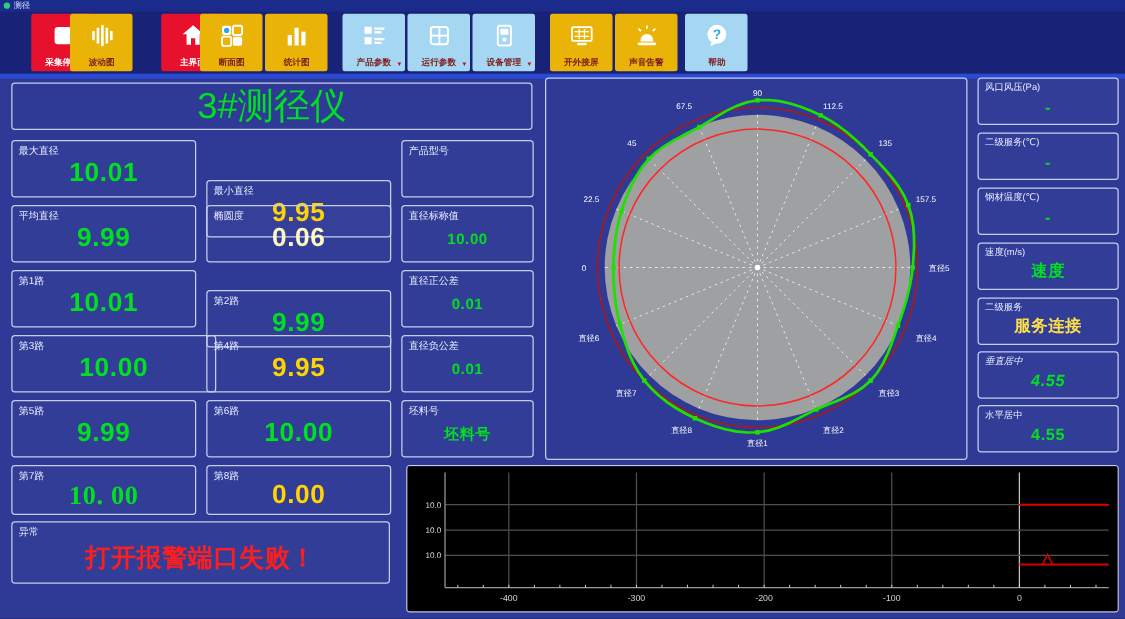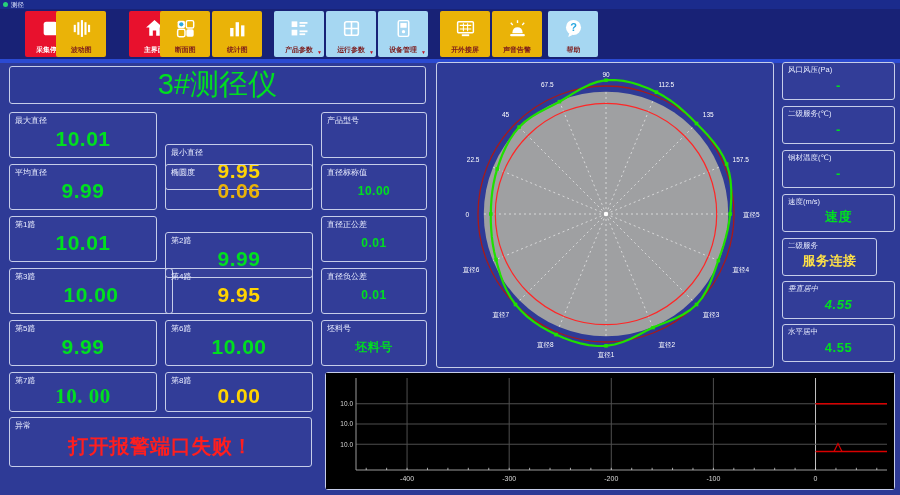--- a/index.html
+++ b/index.html
@@ -190,21 +190,21 @@
       </div>
       <div class="box" style="left: 321px; top: 112px; width: 106px; height: 46px;">
         <span class="bl">产品型号</span>
       </div>
       <div class="box" style="left: 9px; top: 164px; width: 148px; height: 46px;">
         <span class="bl">平均直径</span>
         <span class="bv" style="color: rgb(0, 223, 32); font-size: 21px;">9.99</span>
       </div>
       <div class="box" style="left: 165px; top: 164px; width: 148px; height: 46px;">
         <span class="bl">椭圆度</span>
-        <span class="bv" style="color: #eab308; font-size: 21px;">0.06</span>
+        <span class="bv" style="color: #fef9c3; font-size: 21px;">0.06</span>
       </div>
       <div class="box" style="left: 321px; top: 164px; width: 106px; height: 46px;">
         <span class="bl">直径标称值</span>
         <span class="bv" style="color: rgb(0, 223, 32); font-size: 12px;">10.00</span>
       </div>
       <div class="box" style="left: 9px; top: 216px; width: 148px; height: 46px;">
         <span class="bl">第1路</span>
         <span class="bv" style="color: rgb(0, 223, 32); font-size: 21px;">10.01</span>
       </div>
       <div class="box" style="left: 165px; top: 232px; width: 148px; height: 46px;">
@@ -322,21 +322,21 @@
         <span class="bv" style="font-size: 13px; color: rgb(0, 223, 32);">-</span>
       </div>
       <div class="box" style="left: 782px; top: 150px; width: 113px; height: 38px;">
         <span class="bl" style="font-size: 7.5px;">钢材温度(℃)</span>
         <span class="bv" style="font-size: 13px; color: rgb(0, 223, 32);">-</span>
       </div>
       <div class="box" style="left: 782px; top: 194px; width: 113px; height: 38px;">
         <span class="bl" style="font-size: 7.5px;">速度(m/s)</span>
         <span class="bv" style="font-size: 13px; color: rgb(0, 223, 32);">速度</span>
       </div>
-      <div class="box" style="left: 782px; top: 238px; width: 95px; height: 38px;">
+      <div class="box" style="left: 782px; top: 238px; width: 113px; height: 38px;">
         <span class="bl" style="font-size: 7.5px;">二级服务</span>
         <span class="bv" style="font-size: 13px; color: #fde047;">服务连接</span>
       </div>
       <div class="box" style="left: 782px; top: 281px; width: 113px; height: 38px; font-style: italic;">
         <span class="bl" style="font-size: 7.5px;">垂直居中</span>
         <span class="bv" style="font-size: 13px; color: rgb(0, 223, 32);">4.55</span>
       </div>
       <div class="box" style="left: 782px; top: 324px; width: 113px; height: 38px;">
         <span class="bl" style="font-size: 7.5px;">水平居中</span>
         <span class="bv" style="font-size: 13px; color: rgb(0, 223, 32);">4.55</span>

